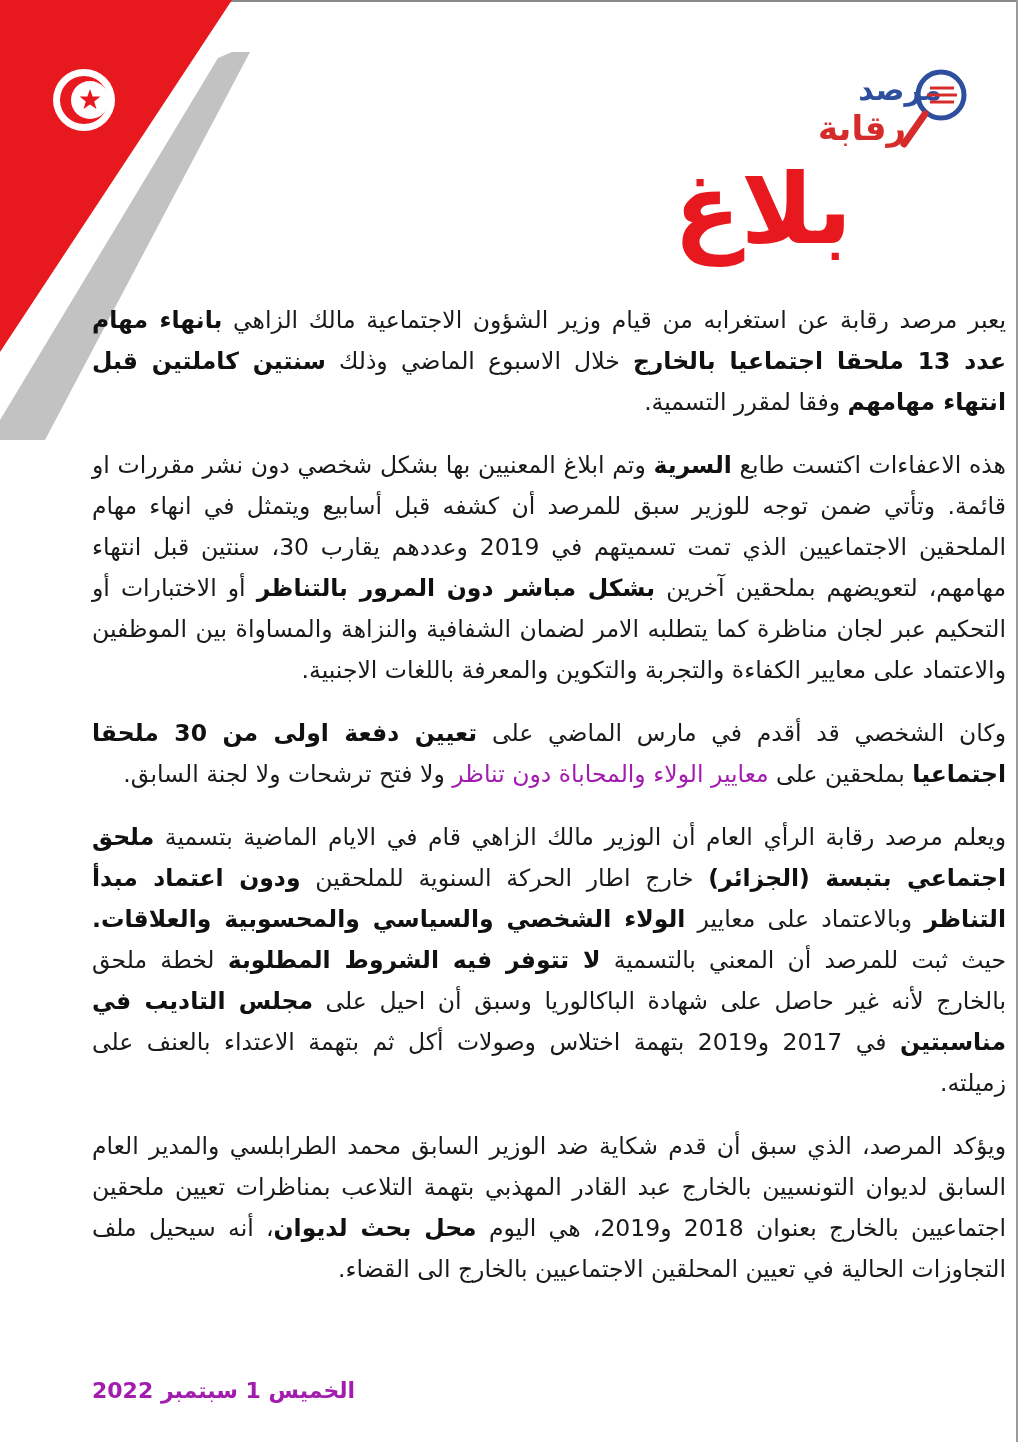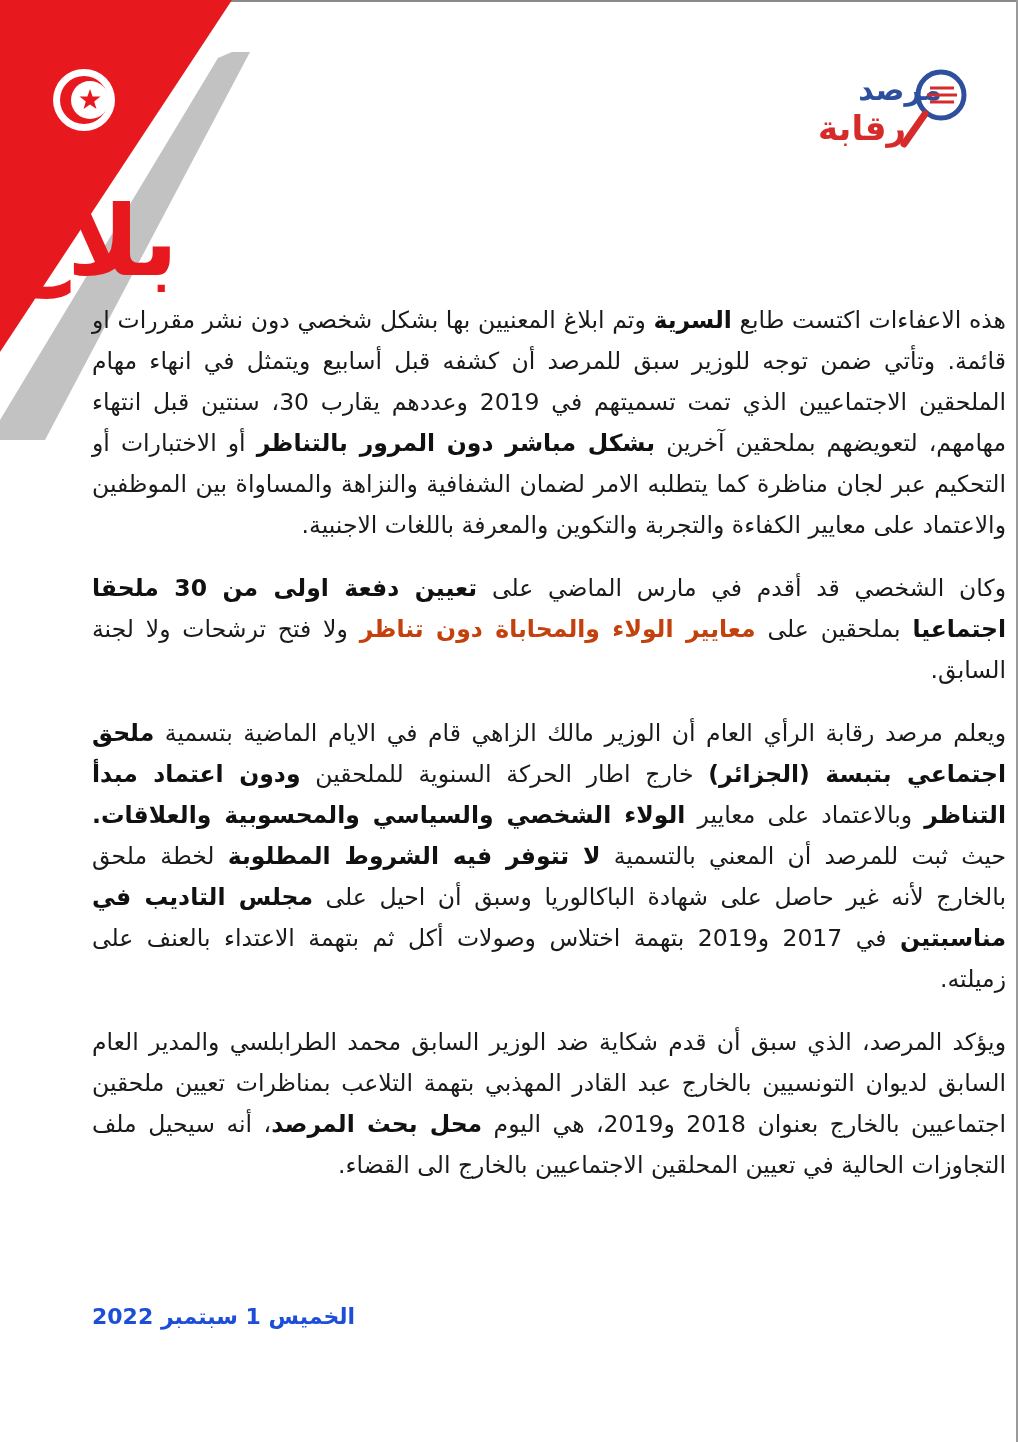--- a/index.html
+++ b/index.html
@@ -7,36 +7,36 @@
     width: 1018px; height: 1442px; position: relative; overflow: hidden;
     background: #ffffff;
     font-family: "DejaVu Sans", sans-serif;
     color: #1a1a1a;
   }
   .top-border { position: absolute; left: 0; top: 0; width: 1018px; height: 2px; background: #8a8a8a; }
   .right-border { position: absolute; right: 0; top: 0; width: 2px; height: 1442px; background: #9a9a9a; }
   .corner { position: absolute; left: 0; top: 0; width: 260px; height: 440px; }
   .logo { position: absolute; left: 800px; top: 62px; width: 180px; height: 90px; }
   .title {
-    position: absolute; left: 0; width: 852px; top: 176px; text-align: left;
+    position: absolute; left: 0; width: 852px; top: 144px; text-align: right;
     font-family: "DejaVu Sans", sans-serif; font-weight: bold;
     font-size: 98px; color: #e8191e; direction: rtl; line-height: 130px;
   }
   .content {
     position: absolute; left: 92px; width: 914px; top: 300px;
     direction: rtl; text-align: justify;
     font-family: "DejaVu Sans", sans-serif;
     font-size: 23.5px; line-height: 41px; color: #1a1a1a;
   }
   .para { margin: 0 0 22px 0; text-align-last: right; }
   .para b { font-weight: bold; color: #111; }
-  .para .red { color: #c2410c; font-weight: bold; }
+  .para .red { color: #a21caf; font-weight: normal; }
   .date {
-    position: absolute; left: 92px; top: 1304px; direction: rtl;
-    font-family: "DejaVu Sans", sans-serif; font-weight: bold; font-size: 22px; color: #1d4ed8;
+    position: absolute; left: 92px; top: 1378px; direction: rtl;
+    font-family: "DejaVu Sans", sans-serif; font-weight: bold; font-size: 22px; color: #a21caf;
   }
 </style>
 </head>
 <body>
 
 <div class="top-border"></div>
 <div class="right-border"></div>
 
 <svg class="corner" viewBox="0 0 260 440">
   <polygon points="0,0 232,0 0,352" fill="#e8191e"></polygon>
@@ -57,19 +57,20 @@
     <line x1="130" y1="26" x2="154" y2="26" stroke="#d62b2b" stroke-width="3"></line>
     <line x1="127" y1="33" x2="157" y2="33" stroke="#d62b2b" stroke-width="3"></line>
     <line x1="130" y1="40" x2="154" y2="40" stroke="#d62b2b" stroke-width="3"></line>
     <line x1="125" y1="52" x2="104" y2="82" stroke="#d62b2b" stroke-width="7" stroke-linecap="round"></line>
   </g>
 </svg>
 
 <div class="title">بلاغ</div>
 
 <div class="content">
+  <p class="para"><span>يعبر مرصد رقابة عن استغرابه من قيام وزير الشؤون الاجتماعية مالك الزاهي </span><b>بانهاء مهام عدد 13 ملحقا اجتماعيا بالخارج</b><span> خلال الاسبوع الماضي وذلك </span><b>سنتين كاملتين قبل انتهاء مهامهم</b><span> وفقا لمقرر التسمية.</span></p>
   <p class="para"><span>هذه الاعفاءات اكتست طابع </span><b>السرية</b><span> وتم ابلاغ المعنيين بها بشكل شخصي دون نشر مقررات او قائمة. وتأتي ضمن توجه للوزير سبق للمرصد أن كشفه قبل أسابيع ويتمثل في انهاء مهام الملحقين الاجتماعيين الذي تمت تسميتهم في 2019 وعددهم يقارب 30، سنتين قبل انتهاء مهامهم، لتعويضهم بملحقين آخرين </span><b>بشكل مباشر دون المرور بالتناظر</b><span> أو الاختبارات أو التحكيم عبر لجان مناظرة كما يتطلبه الامر لضمان الشفافية والنزاهة والمساواة بين الموظفين والاعتماد على معايير الكفاءة والتجربة والتكوين والمعرفة باللغات الاجنبية.</span></p>
   <p class="para"><span>وكان الشخصي قد أقدم في مارس الماضي على </span><b>تعيين دفعة اولى من 30 ملحقا اجتماعيا</b><span> بملحقين على </span><span class="red">معايير الولاء والمحاباة دون تناظر</span><span> ولا فتح ترشحات ولا لجنة السابق.</span></p>
   <p class="para"><span>ويعلم مرصد رقابة الرأي العام أن الوزير مالك الزاهي قام في الايام الماضية بتسمية </span><b>ملحق اجتماعي بتبسة (الجزائر)</b><span> خارج اطار الحركة السنوية للملحقين </span><b>ودون اعتماد مبدأ التناظر</b><span> وبالاعتماد على معايير </span><b>الولاء الشخصي والسياسي والمحسوبية والعلاقات.</b><span> حيث ثبت للمرصد أن المعني بالتسمية </span><b>لا تتوفر فيه الشروط المطلوبة</b><span> لخطة ملحق بالخارج لأنه غير حاصل على شهادة الباكالوريا وسبق أن احيل على </span><b>مجلس التاديب في مناسبتين</b><span> في 2017 و2019 بتهمة اختلاس وصولات أكل ثم بتهمة الاعتداء بالعنف على زميلته.</span></p>
-  <p class="para"><span>ويؤكد المرصد، الذي سبق أن قدم شكاية ضد الوزير السابق محمد الطرابلسي والمدير العام السابق لديوان التونسيين بالخارج عبد القادر المهذبي بتهمة التلاعب بمناظرات تعيين ملحقين اجتماعيين بالخارج بعنوان 2018 و2019، هي اليوم </span><b>محل بحث المرصد</b><span>، أنه سيحيل ملف التجاوزات الحالية في تعيين المحلقين الاجتماعيين بالخارج الى القضاء.</span></p>
+  <p class="para"><span>ويؤكد المرصد، الذي سبق أن قدم شكاية ضد الوزير السابق محمد الطرابلسي والمدير العام السابق لديوان التونسيين بالخارج عبد القادر المهذبي بتهمة التلاعب بمناظرات تعيين ملحقين اجتماعيين بالخارج بعنوان 2018 و2019، هي اليوم </span><b>محل بحث لديوان</b><span>، أنه سيحيل ملف التجاوزات الحالية في تعيين المحلقين الاجتماعيين بالخارج الى القضاء.</span></p>
 </div>
 
 <div class="date">الخميس 1 سبتمبر 2022</div>
 
 </body></html>

